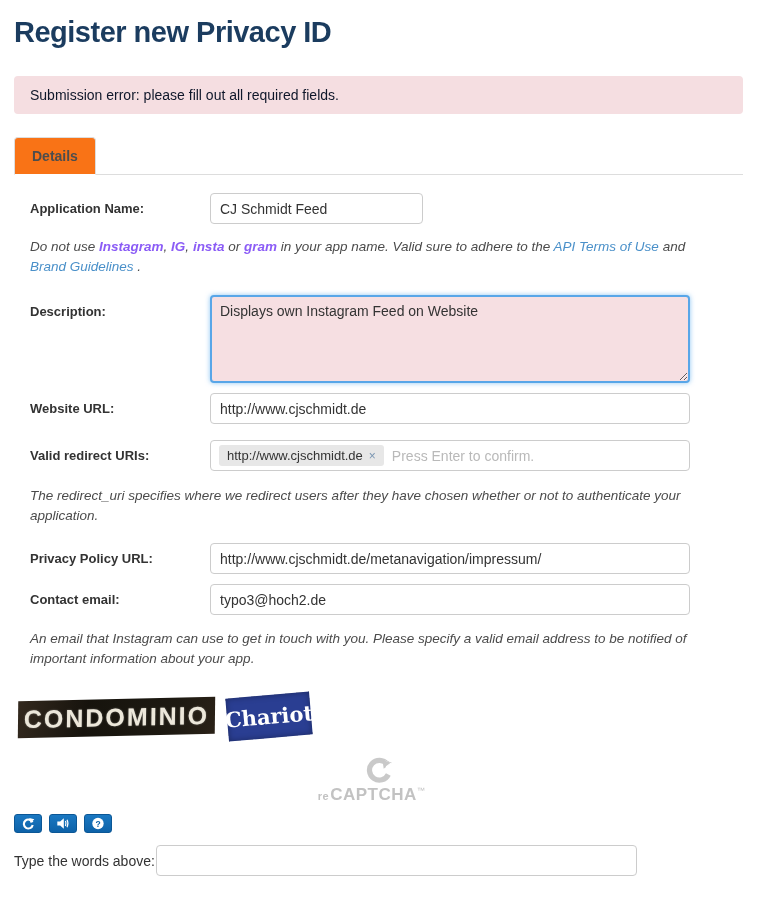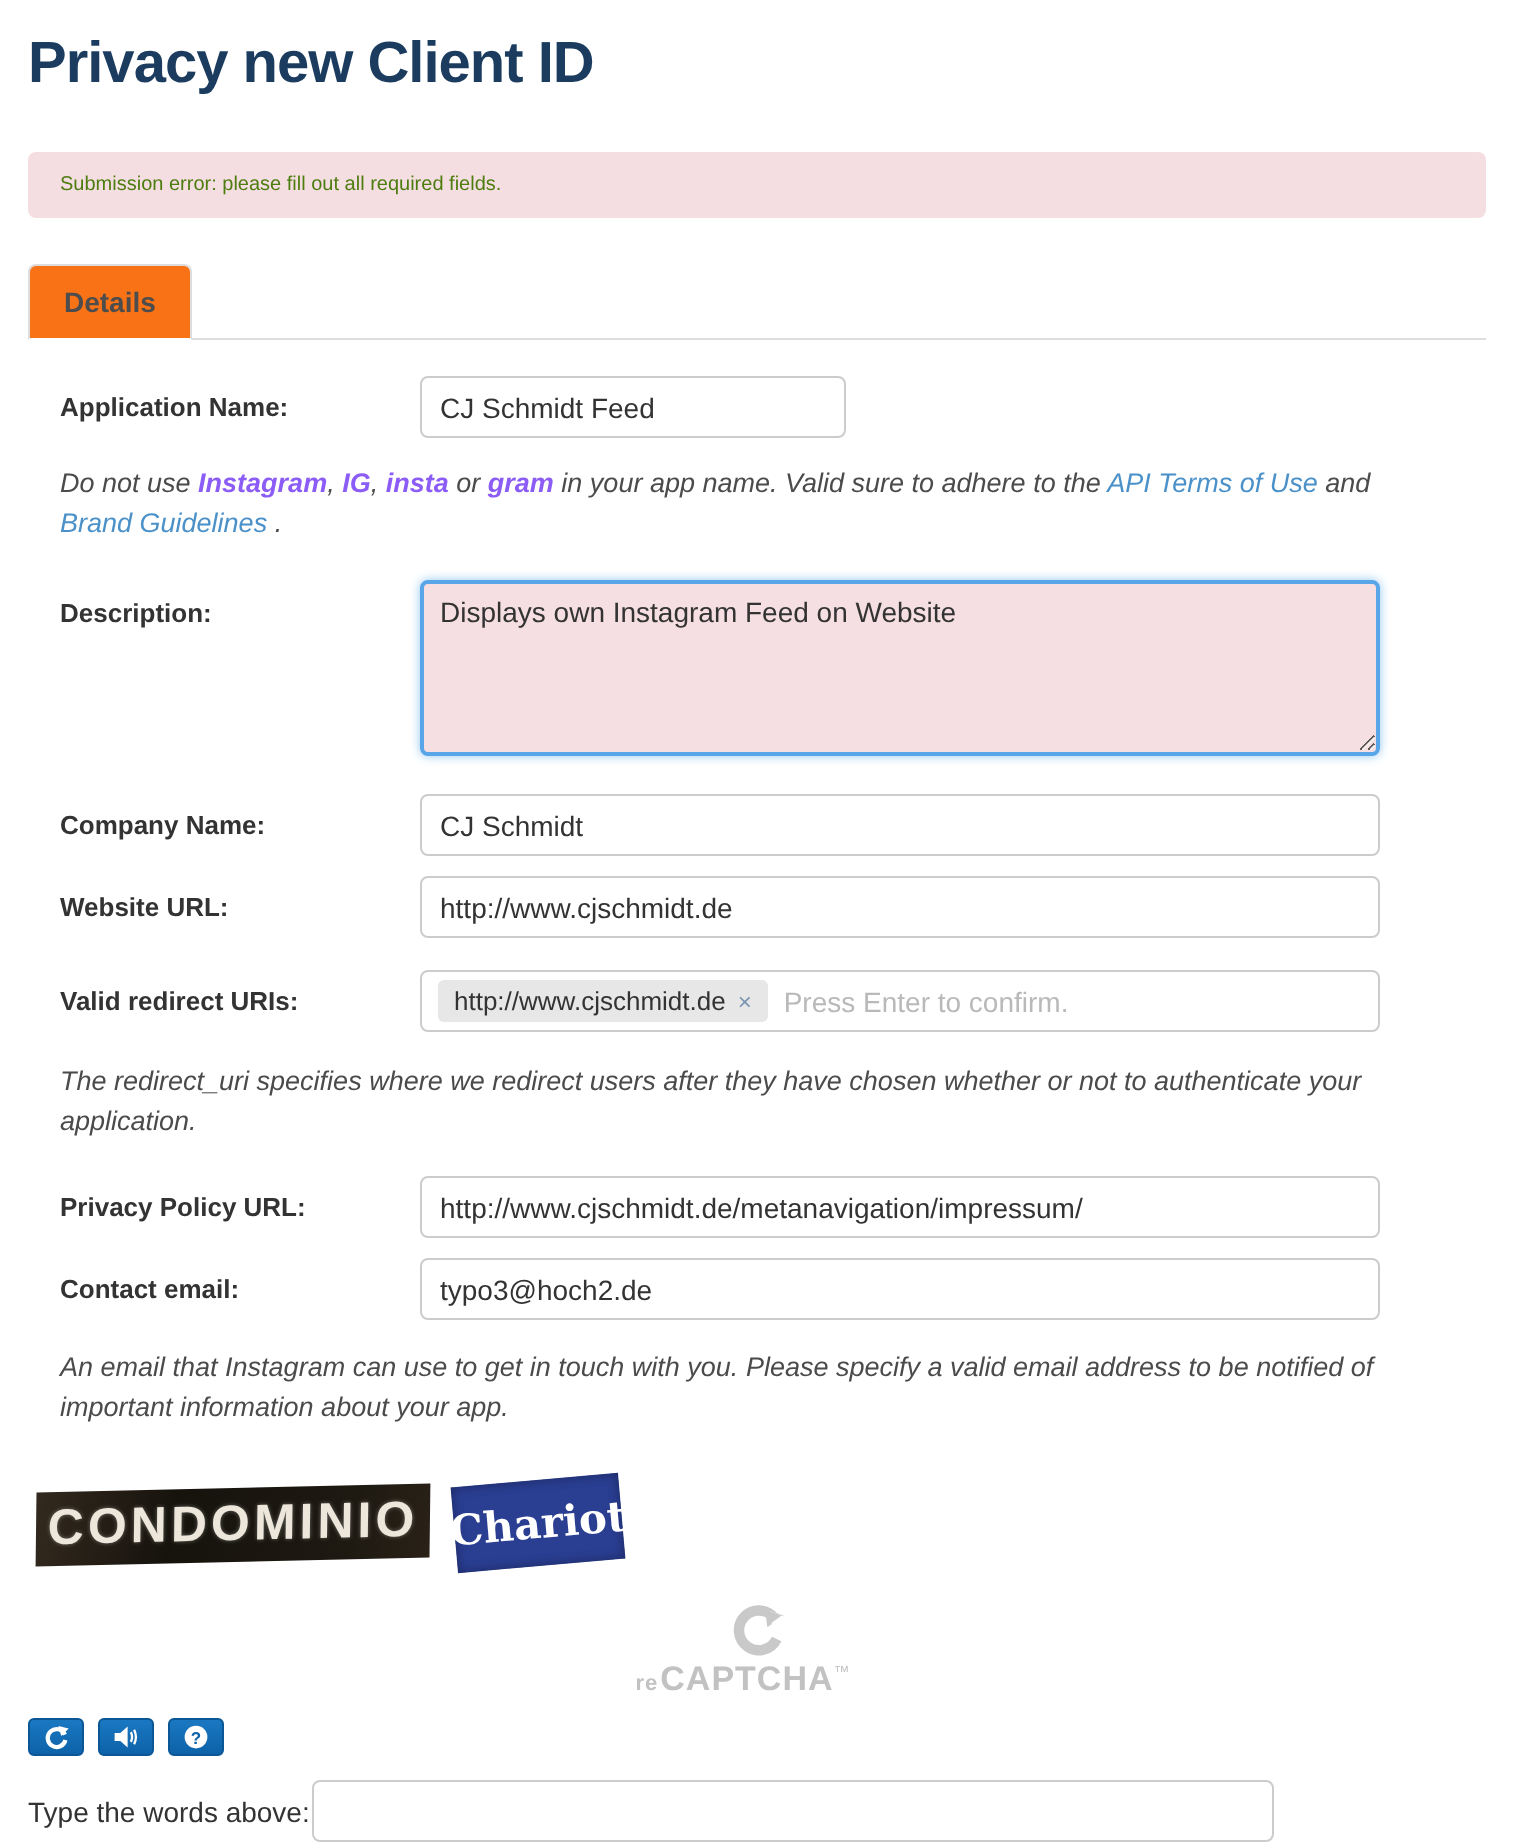--- a/index.html
+++ b/index.html
@@ -14,24 +14,24 @@
   h1.page-title {
     color: #1b3c5f;
     font-size: 29px;
     font-weight: 700;
     letter-spacing: -0.5px;
     margin: 2px 0 27px 0;
   }
 
   .alert-error {
     background: #f5dee1;
-    color: #4d7c0f;
+    color: #0f172a;
     border-radius: 4px;
     padding: 11px 16px;
-    font-size: 10px;
+    font-size: 14px;
     margin-bottom: 23px;
   }
 
   
   .tabs {
     display: flex;
     border-bottom: 1px solid #ddd;
     height: 38px;
     align-items: flex-end;
   }
@@ -215,21 +215,21 @@
     border: 1px solid #ccc; border-radius: 4px;
     padding: 0 8px; font-size: 14px; outline: none;
     font-family: "Liberation Sans", sans-serif;
   }
 </style>
 </head>
 <body>
 
 <div class="page">
 
-  <h1 class="page-title">Privacy new Client ID</h1>
+  <h1 class="page-title">Register new Privacy ID</h1>
 
   <div class="alert-error">
     <span>Submission error: please fill out all required fields.</span>
   </div>
 
   <div class="tabs">
     <div class="tab active">Details</div>
   </div>
 
   <div class="frow">
@@ -237,24 +237,20 @@
     <input class="tinput short" type="text" value="CJ Schmidt Feed" style="">
   </div>
 
   <div class="note"><span>Do not use </span><b>Instagram</b><span>, </span><b>IG</b><span>, </span><b>insta</b><span> or </span><b>gram</b><span> in your app name. Valid sure to adhere to the </span><a>API Terms of Use</a><span> and </span><a>Brand Guidelines</a><span> .</span></div>
 
   <div class="frow top">
     <div class="flabel">Description:</div>
     <textarea class="desc" style="">Displays own Instagram Feed on Website</textarea>
   </div>
 
-  <div class="frow" style="margin-top:19px">
-    <div class="flabel">Company Name:</div>
-    <input class="tinput" type="text" value="CJ Schmidt" style="">
-  </div>
 
   <div class="frow" style="margin-top:10px">
     <div class="flabel">Website URL:</div>
     <input class="tinput" type="text" value="http://www.cjschmidt.de" style="">
   </div>
 
   <div class="frow" style="margin-top:16px">
     <div class="flabel">Valid redirect URIs:</div>
     <div class="taginput">
       <span class="chip">

